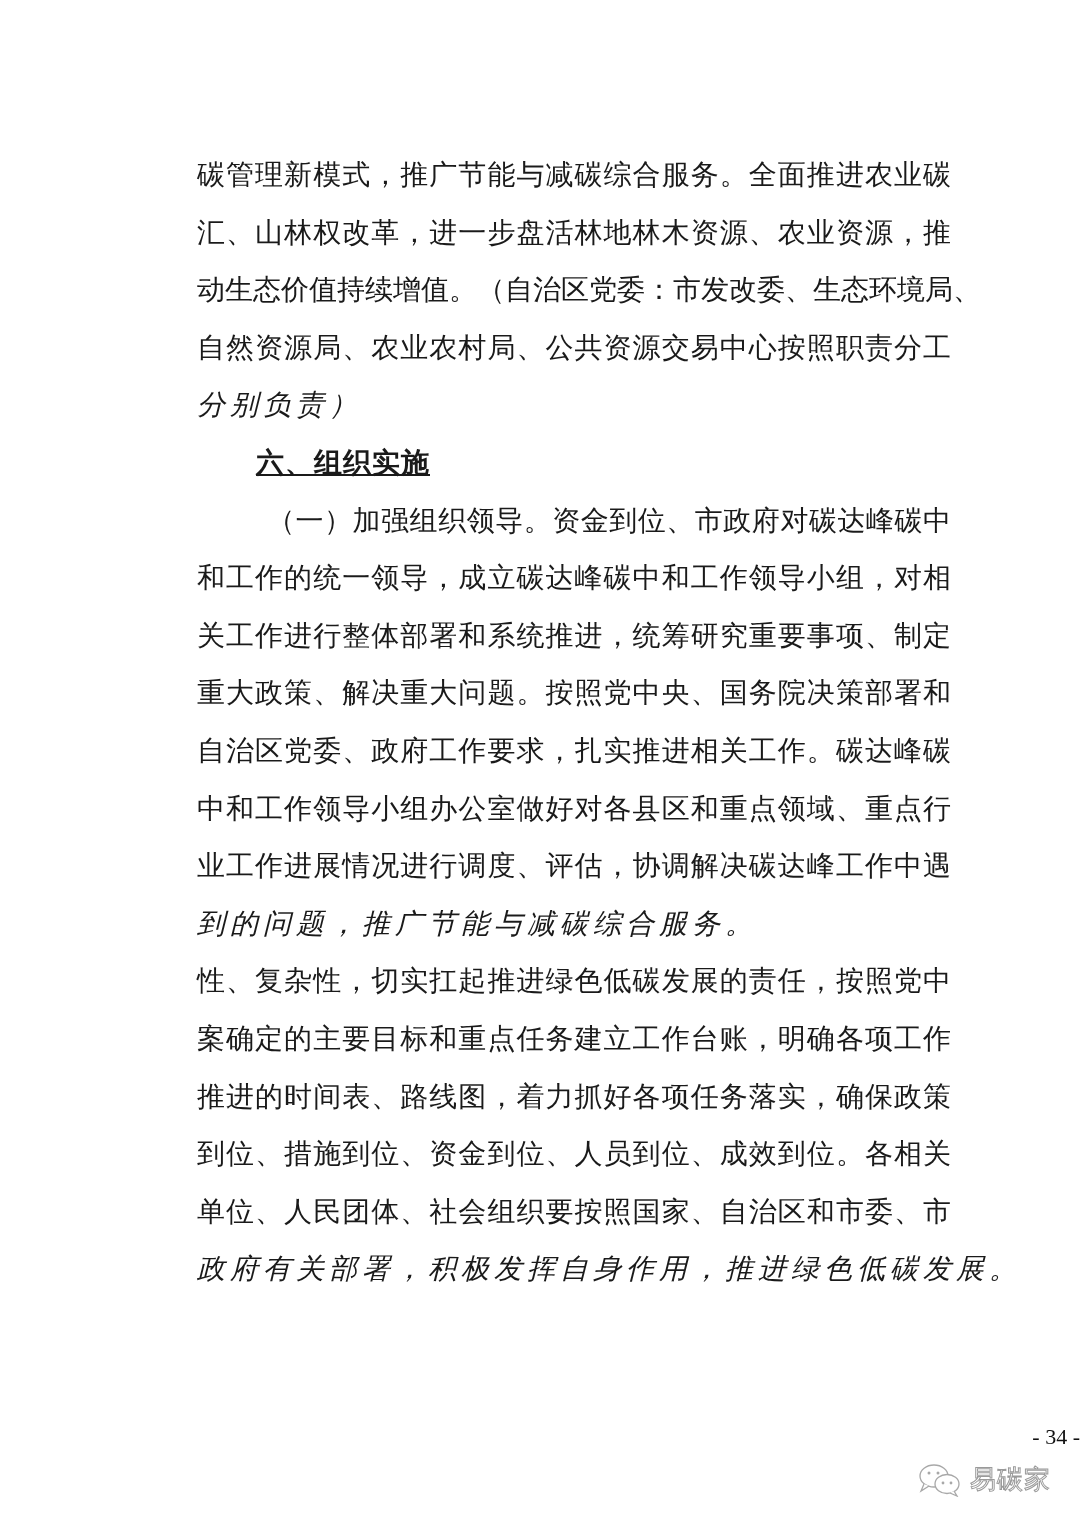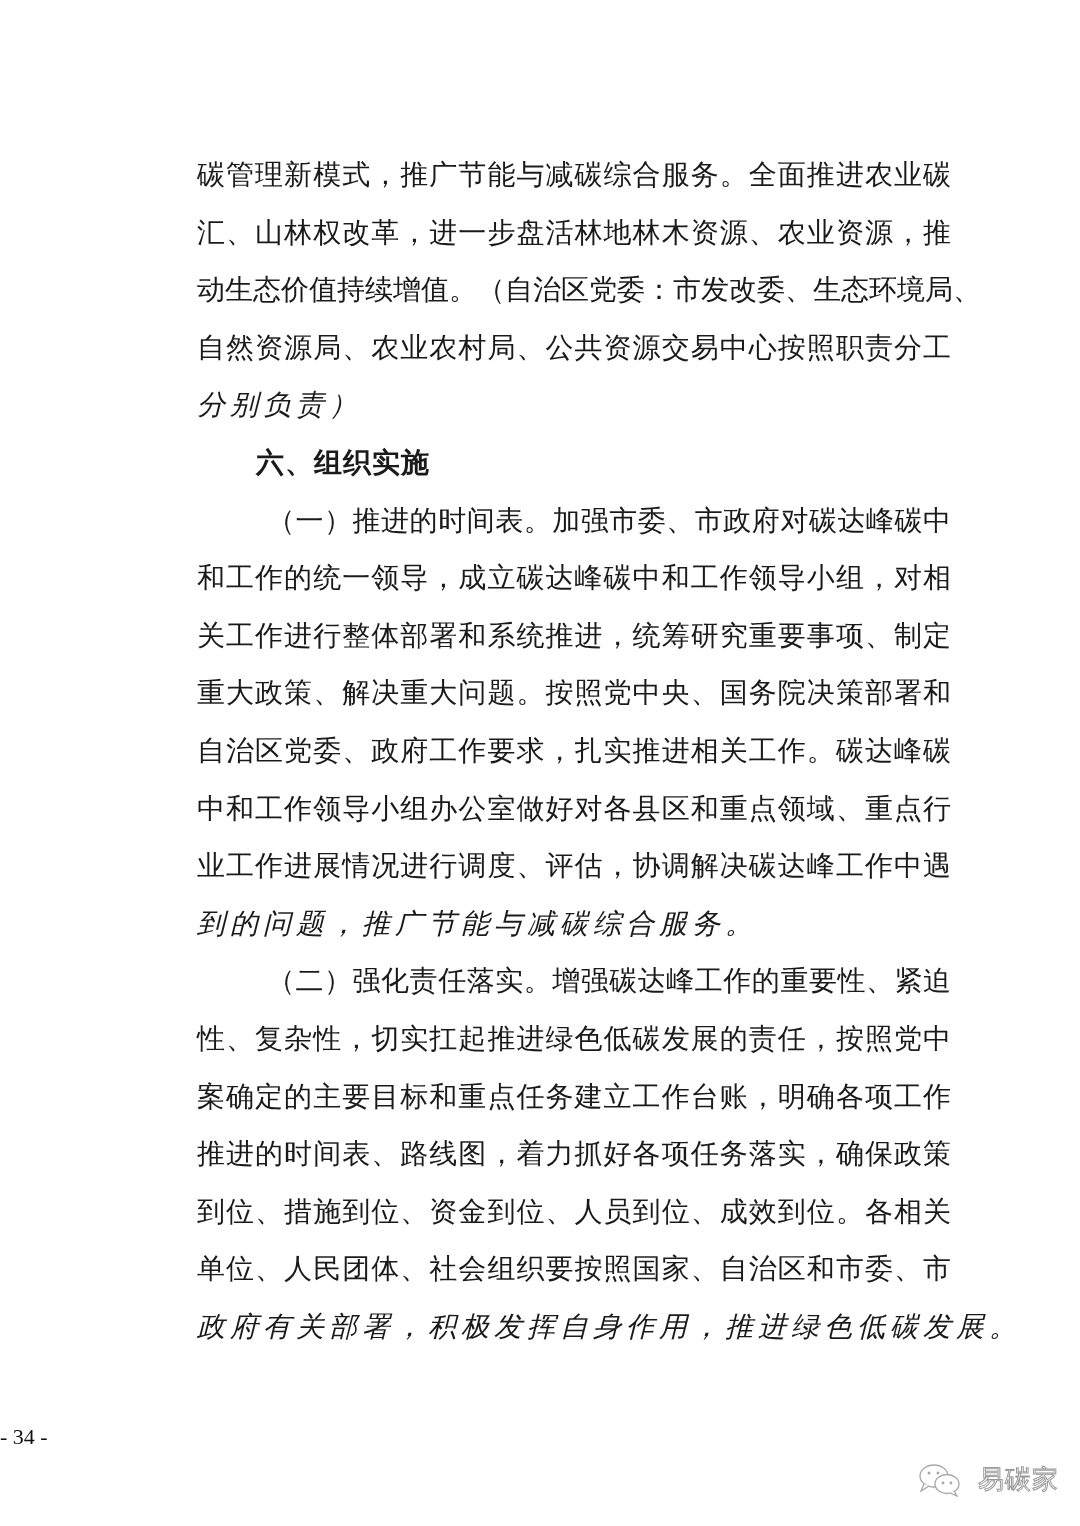--- a/index.html
+++ b/index.html
@@ -45,38 +45,39 @@
     }
     .line.indent {
       padding-left: 70px;
     }
     .heading {
       font-family: "DejaVu Sans", "Liberation Sans", sans-serif;
       font-weight: bold;
       padding-left: 59px;
       text-align-last: left;
       letter-spacing: 1px;
+      text-decoration: underline;
     }
     .page-number {
       position: absolute;
       left: 0;
       width: 1080px;
       top: 1424px;
-      text-align: left;
+      text-align: right;
       font-family: "Liberation Serif", "DejaVu Serif", serif;
       font-size: 22px;
       color: #111;
     }
     .watermark {
       position: absolute;
       left: 918px;
       top: 1462px;
       display: flex;
       align-items: center;
-      gap: 16px;
+      gap: 8px;
     }
     .watermark-icon {
       width: 44px;
       height: 34px;
     }
     .watermark-text {
       font-family: "DejaVu Sans", "Liberation Sans", sans-serif;
       font-size: 26px;
       color: #ffffff;
       -webkit-text-stroke: 1px #9a9a9a;
@@ -87,29 +88,28 @@
 <body>
 
 <div class="page">
   <div class="body-text">
     <div class="line">碳管理新模式，推广节能与减碳综合服务。全面推进农业碳</div>
     <div class="line">汇、山林权改革，进一步盘活林地林木资源、农业资源，推</div>
     <div class="line">动生态价值持续增值。（自治区党委：市发改委、生态环境局、</div>
     <div class="line">自然资源局、农业农村局、公共资源交易中心按照职责分工</div>
     <div class="line last">分别负责）</div>
     <div class="line heading">六、组织实施</div>
-    <div class="line indent">（一）推进的时间表。加强市委、市政府对碳达峰碳中</div>
+    <div class="line indent">（一）加强组织领导。资金到位、市政府对碳达峰碳中</div>
     <div class="line">和工作的统一领导，成立碳达峰碳中和工作领导小组，对相</div>
     <div class="line">关工作进行整体部署和系统推进，统筹研究重要事项、制定</div>
     <div class="line">重大政策、解决重大问题。按照党中央、国务院决策部署和</div>
     <div class="line">自治区党委、政府工作要求，扎实推进相关工作。碳达峰碳</div>
     <div class="line">中和工作领导小组办公室做好对各县区和重点领域、重点行</div>
     <div class="line">业工作进展情况进行调度、评估，协调解决碳达峰工作中遇</div>
     <div class="line last">到的问题，推广节能与减碳综合服务。</div>
-    <div class="line indent">（二）强化责任落实。增强碳达峰工作的重要性、紧迫</div>
     <div class="line">性、复杂性，切实扛起推进绿色低碳发展的责任，按照党中</div>
     <div class="line">案确定的主要目标和重点任务建立工作台账，明确各项工作</div>
     <div class="line">推进的时间表、路线图，着力抓好各项任务落实，确保政策</div>
     <div class="line">到位、措施到位、资金到位、人员到位、成效到位。各相关</div>
     <div class="line">单位、人民团体、社会组织要按照国家、自治区和市委、市</div>
     <div class="line last">政府有关部署，积极发挥自身作用，推进绿色低碳发展。</div>
   </div>
 
   <div class="page-number">- 34 -</div>
 

